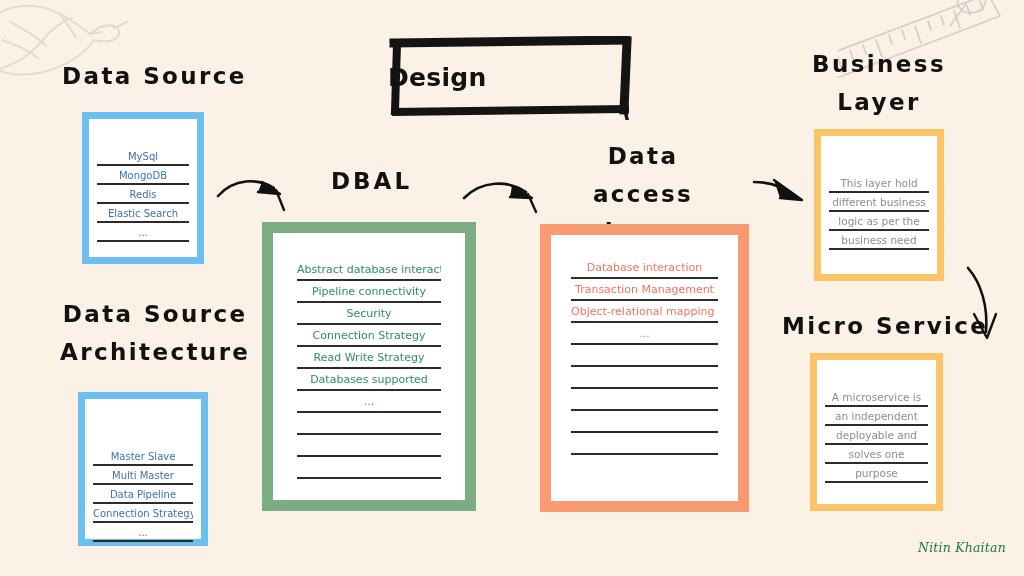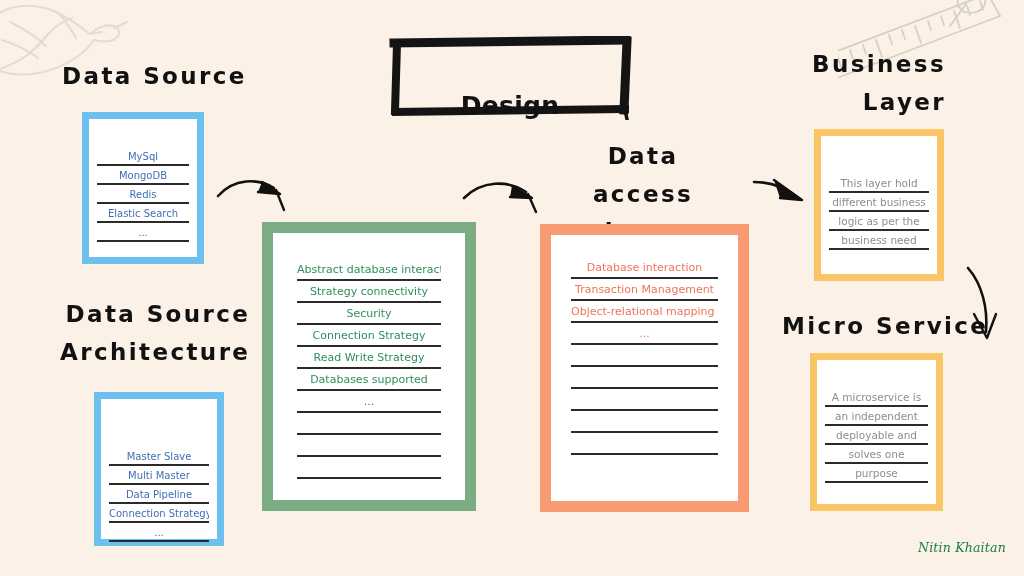--- a/index.html
+++ b/index.html
@@ -36,43 +36,43 @@
   }
   #title-box .frame {
     position: absolute; inset: 0;
     z-index: 1;
   }
   #title-text {
     position: absolute;
     inset: 0;
     z-index: 2;
     display: flex;
-    flex-direction: column;
+    flex-direction: row;
     align-items: center;
-    justify-content: flex-end;
+    justify-content: space-between;
     color: #121212;
     font-family: "DejaVu Sans", sans-serif;
     font-weight: bold;
     font-size: 25px;
     line-height: 1.12;
     letter-spacing: .3px;
     text-align: center;
   }
 
   
   .hand-label {
     position: absolute;
     color: #111111;
     font-family: "DejaVu Sans", sans-serif;
     font-weight: bold;
     font-size: 23px;
     letter-spacing: 2.4px;
     line-height: 1.65;
     white-space: pre-line;
-    text-align: right;
+    text-align: center;
   }
   #label-data-source      { left: 62px;  top: 58px;  }
   #label-ds-architecture  { left: 60px;  top: 296px; }
   #label-dbal             { left: 331px; top: 163px; letter-spacing: 3px; }
   #label-data-access      { left: 558px; top: 138px; text-align: center; width: 170px; }
   #label-business-layer   { left: 812px; top: 46px;  }
   #label-micro-service    { left: 782px; top: 308px; }
 
   
   .card {
@@ -88,21 +88,21 @@
     position: relative;
     border-bottom: 2.2px solid #2b2b2b;
     text-align: center;
     white-space: nowrap;
     overflow: hidden;
   }
   .row.blank { color: transparent; }
 
   
   #card-data-source        { left: 82px;  top: 112px; width: 122px; height: 152px; }
-  #card-ds-architecture    { left: 94px;  top: 392px; width: 130px; height: 154px; }
+  #card-ds-architecture    { left: 78px;  top: 392px; width: 130px; height: 154px; }
   .border-blue { border: 7px solid #6cc0ef; }
   .txt-blue .row { color: #3f6fb5; font-size: 10px; line-height: 19px; height: 19px; }
 
   #card-data-source .rows      { top: 28px; left: 8px; right: 8px; }
   #card-ds-architecture .rows  { top: 48px; left: 8px; right: 8px; }
 
   
   #card-dbal { left: 262px; top: 222px; width: 214px; height: 289px; }
   .border-green { border: 11px solid #7cac83; }
   .txt-green .row { color: #2f8f5b; font-size: 11px; line-height: 22px; height: 22px; }
@@ -199,20 +199,21 @@
       </g>
     </svg>
     <div id="title-text">
       <span>Design</span>
     </div>
   </div>
 
   <div class="hand-label" id="label-data-source">Data Source</div>
   <div class="hand-label" id="label-ds-architecture">Data Source
 Architecture</div>
+  <div class="hand-label" id="label-dbal">DBAL</div>
   <div class="hand-label" id="label-data-access">Data access
 layer</div>
   <div class="hand-label" id="label-business-layer">Business
    Layer</div>
   <div class="hand-label" id="label-micro-service">Micro Service</div>
 
   <div class="card border-blue txt-blue" id="card-data-source">
     <div class="rows">
         <div class="row">MySql</div>
         <div class="row">MongoDB</div>
@@ -228,21 +229,21 @@
         <div class="row">Multi Master</div>
         <div class="row">Data Pipeline</div>
         <div class="row">Connection Strategy</div>
         <div class="row">...</div>
       </div>
   </div>
 
   <div class="card border-green txt-green" id="card-dbal">
     <div class="rows">
         <div class="row">Abstract database interaction</div>
-        <div class="row">Strategy connectivity</div>
+        <div class="row">Pipeline connectivity</div>
         <div class="row">Security</div>
         <div class="row">Connection Strategy</div>
         <div class="row">Read Write Strategy</div>
         <div class="row">Databases supported</div>
         <div class="row">...</div>
         <div class="row blank">&nbsp;</div>
         <div class="row blank">&nbsp;</div>
         <div class="row blank">&nbsp;</div>
       </div>
   </div>

